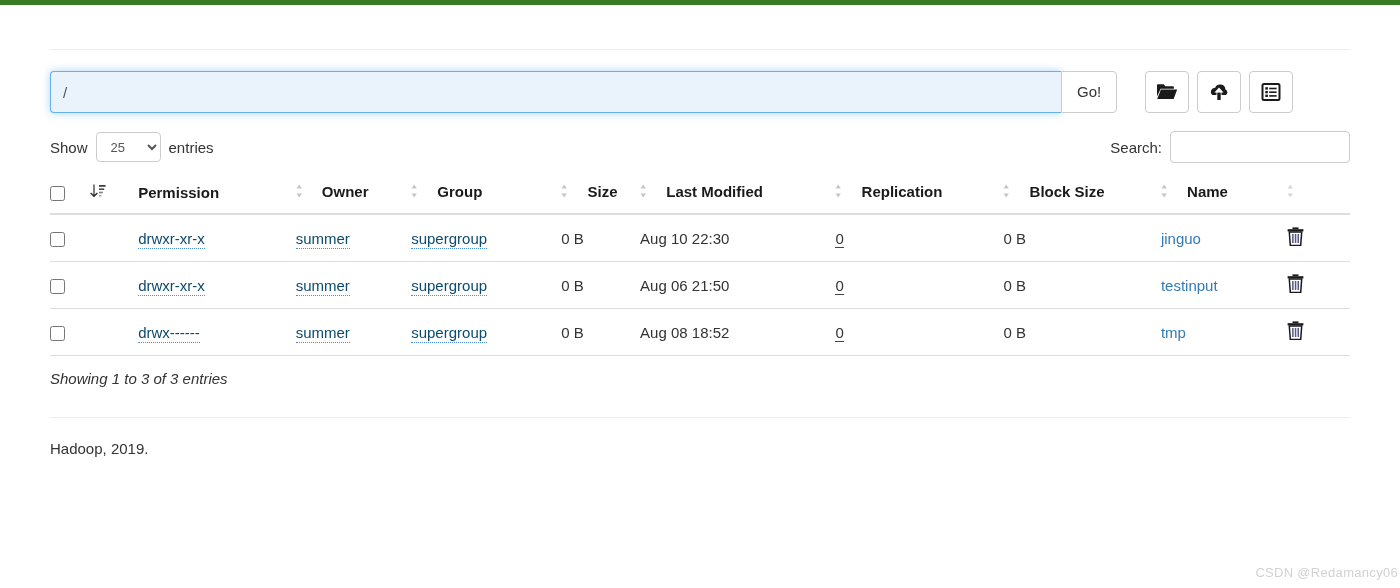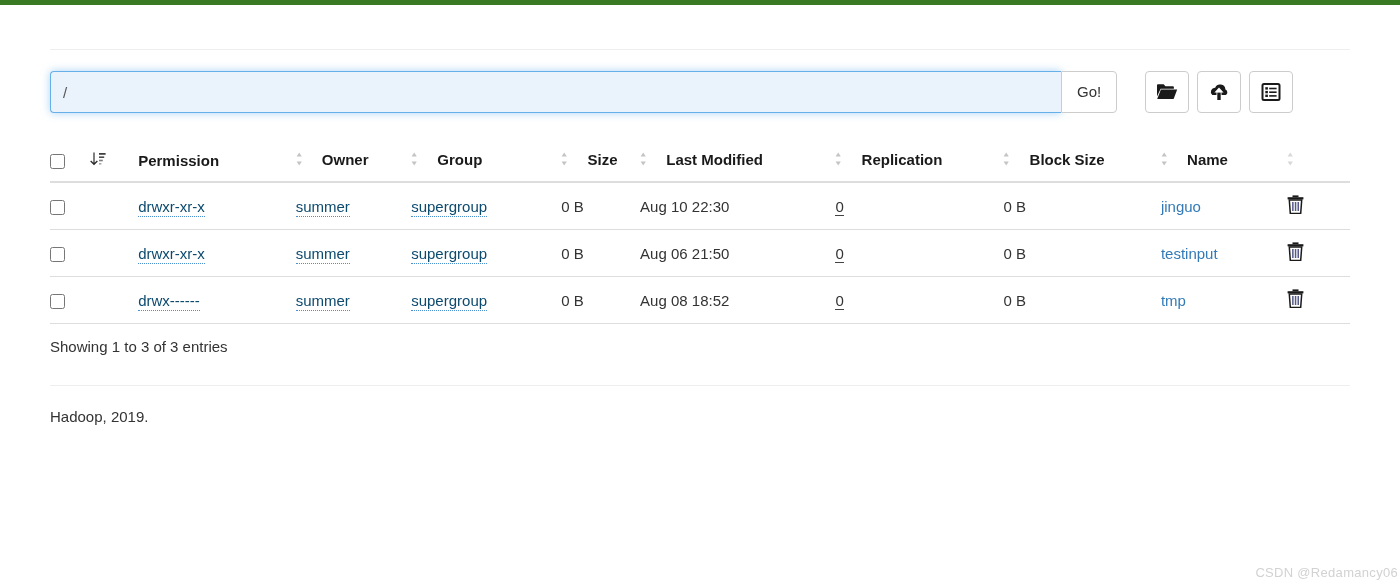--- a/index.html
+++ b/index.html
@@ -231,20 +231,21 @@
   }
 
   
   .dt-bottom {
     display: flex;
     justify-content: space-between;
     align-items: center;
     margin-top: 14px;
     font-size: 15px;
     color: #333333;
+    font-style: italic;
   }
   .pagination {
     display: flex;
     border: 1px solid #dddddd;
     border-radius: 4px;
     overflow: hidden;
   }
   .pagination .pg {
     padding: 8px 16px;
     font-size: 15px;
@@ -327,20 +328,31 @@
             <rect x="8.2" y="4.7" width="7.4" height="1.6" fill="#1a1a1a"></rect>
             <rect x="8.2" y="8.4" width="7.4" height="1.6" fill="#1a1a1a"></rect>
             <rect x="8.2" y="12.1" width="7.4" height="1.6" fill="#1a1a1a"></rect>
           </svg>
         </span>
       </button>
     </div>
   </div>
 
   <div class="dt-controls">
+    <div class="dt-length">
+      <span>Show</span>
+      <select>
+        <option>25</option>
+      </select>
+      <span>entries</span>
+    </div>
+    <div class="dt-filter">
+      <span>Search:</span>
+      <input type="text" value="" style="">
+    </div>
   </div>
 
   <table class="explorer">
     <thead>
       <tr>
         <th class="col-check">
           <input type="checkbox" class="rowcheck" style="">
         </th>
         <th class="col-sortcell">
           <span class="sorticon">

